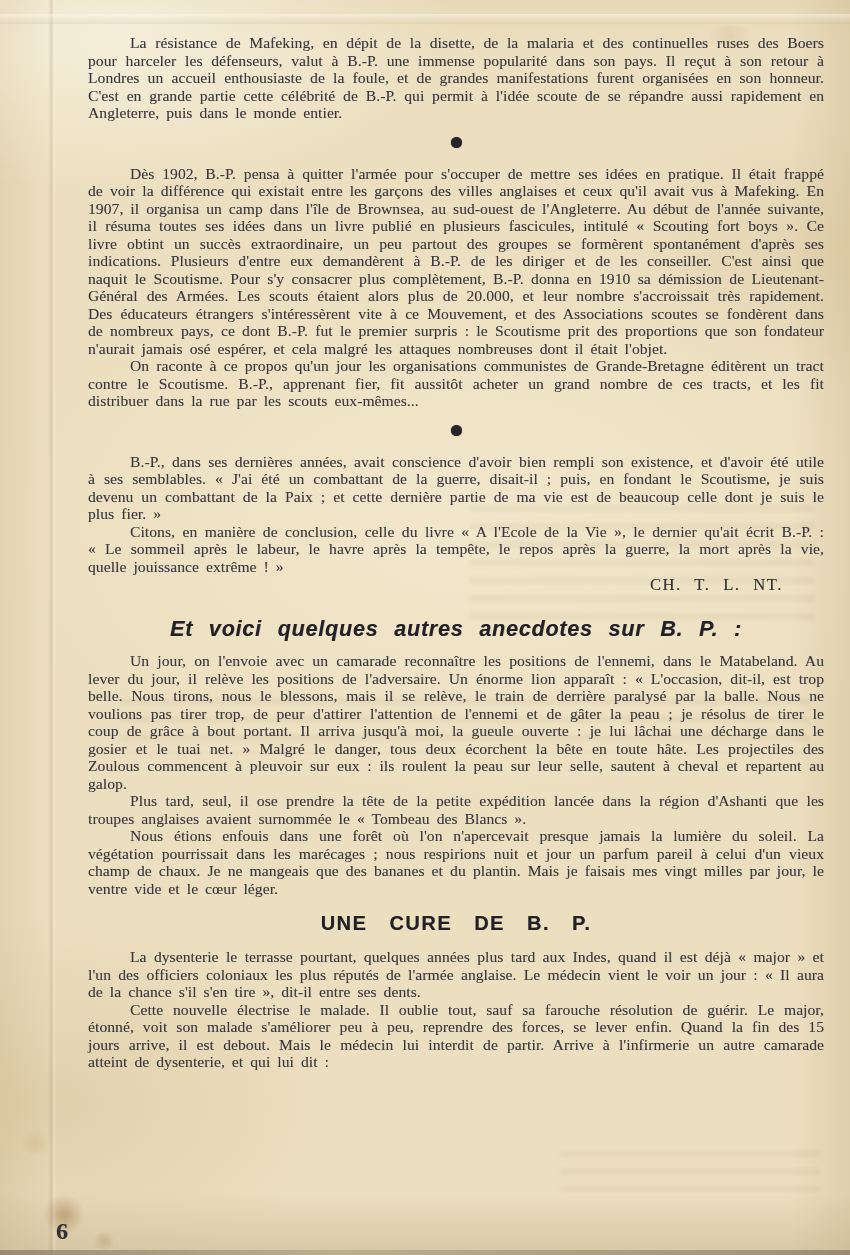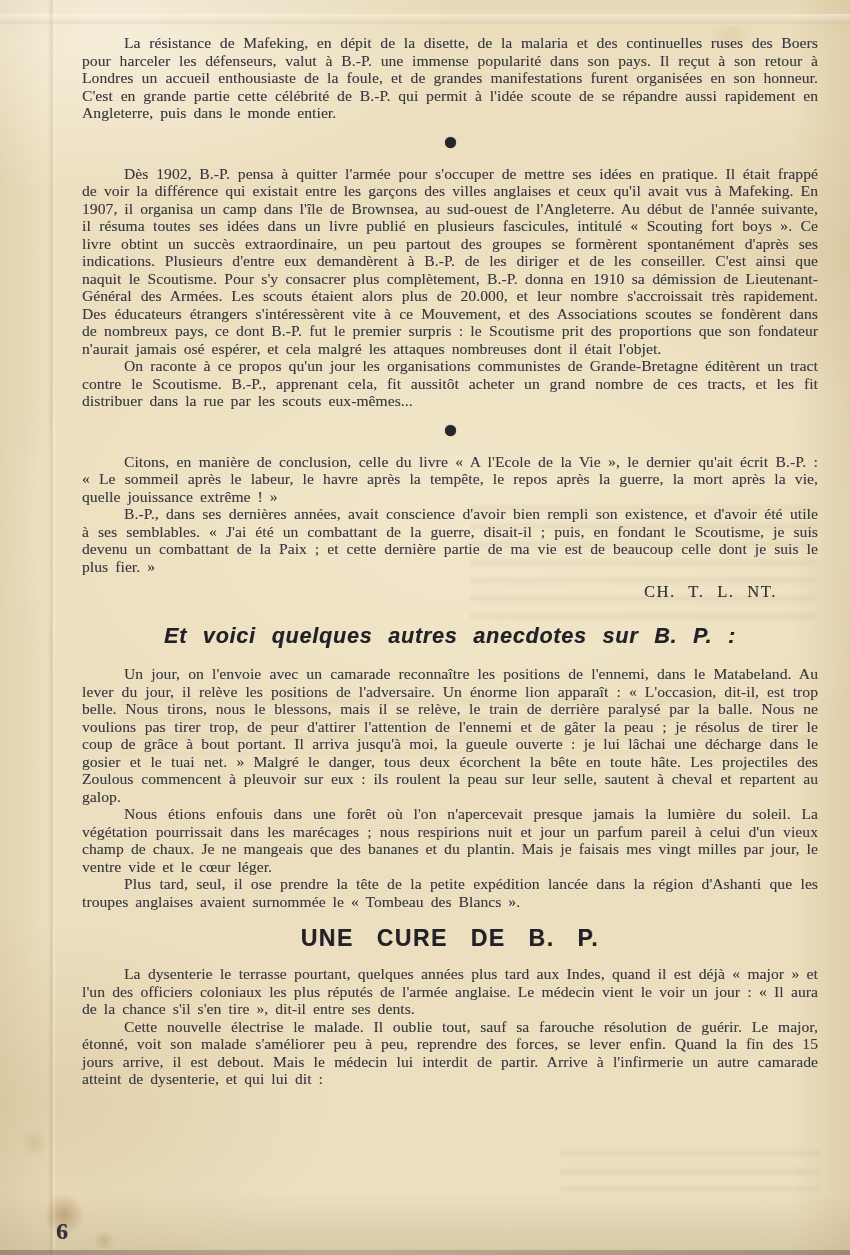--- a/index.html
+++ b/index.html
@@ -46,61 +46,60 @@
   .stain-1 { left: 44px; top: 1192px; width: 40px; height: 46px;
     background: radial-gradient(circle, rgba(138,94,40,0.38), rgba(138,94,40,0) 68%); }
   .stain-2 { left: 92px; top: 1232px; width: 24px; height: 18px;
     background: radial-gradient(circle, rgba(138,94,40,0.22), rgba(138,94,40,0) 70%); }
   .stain-3 { left: 20px; top: 1130px; width: 30px; height: 26px;
     background: radial-gradient(circle, rgba(150,110,55,0.14), rgba(150,110,55,0) 70%); }
   .stain-4 { left: 700px; top: 26px; width: 60px; height: 20px;
     background: radial-gradient(circle, rgba(150,110,55,0.10), rgba(150,110,55,0) 70%); }
 
   
-  .content { position: absolute; left: 82px; top: 34px; width: 736px; }
+  .content { position: absolute; left: 88px; top: 34px; width: 736px; }
   .para {
     text-align: justify;
     text-indent: 42px;
     font-size: 15.5px;
     line-height: 17.5px;
     word-spacing: 3px;
     letter-spacing: 0.1px;
     text-shadow: 0.3px 0.3px 0.5px rgba(57,56,64,0.35);
   }
   .dot-divider {
     width: 11px; height: 11px; border-radius: 50%;
     background: #26252c; margin: 15px auto 17px auto;
     box-shadow: 0 0 1px rgba(38,37,44,0.8);
   }
   .signature {
     text-align: right;
     padding-right: 41px;
-    margin-top: 7px;
     font-size: 16.5px;
     letter-spacing: 1.6px;
     word-spacing: 7px;
     color: #34333b;
     text-shadow: 0.3px 0.3px 0.5px rgba(52,51,59,0.4);
   }
   .heading-anecdotes {
     font-family: "Liberation Sans", "DejaVu Sans", sans-serif;
     font-style: italic;
     font-weight: bold;
     font-size: 21.5px;
     text-align: center;
     letter-spacing: 0.8px;
     word-spacing: 9px;
     color: #222127;
-    margin: 22px 0 16px 0;
+    margin: 22px 0 10px 0;
     text-shadow: 0.4px 0.4px 0.6px rgba(34,33,39,0.45);
   }
   .heading-cure {
     font-family: "Liberation Sans", "DejaVu Sans", sans-serif;
     font-weight: bold;
-    font-size: 23px;
+    font-size: 20px;
     text-align: center;
     letter-spacing: 1.5px;
     word-spacing: 15px;
     color: #222127;
     margin: 15px 0 13px 0;
     text-shadow: 0.4px 0.4px 0.6px rgba(34,33,39,0.45);
   }
   .page-number {
     position: absolute; left: 56px; top: 1218px;
     font-size: 24px; font-weight: bold; color: #33323a;
@@ -124,36 +123,36 @@
   <div class="stain stain-4"></div>
 
   <div class="content">
 
     <section>
       <p class="para">La résistance de Mafeking, en dépit de la disette, de la malaria et des continuelles ruses des Boers pour harceler les défenseurs, valut à B.-P. une immense popularité dans son pays. Il reçut à son retour à Londres un accueil enthousiaste de la foule, et de grandes manifestations furent organisées en son honneur. C'est en grande partie cette célébrité de B.-P. qui permit à l'idée scoute de se répandre aussi rapidement en Angleterre, puis dans le monde entier.</p>
 
       <div class="dot-divider"></div>
 
       <p class="para">Dès 1902, B.-P. pensa à quitter l'armée pour s'occuper de mettre ses idées en pratique. Il était frappé de voir la différence qui existait entre les garçons des villes anglaises et ceux qu'il avait vus à Mafeking. En 1907, il organisa un camp dans l'île de Brownsea, au sud-ouest de l'Angleterre. Au début de l'année suivante, il résuma toutes ses idées dans un livre publié en plusieurs fascicules, intitulé « Scouting fort boys ». Ce livre obtint un succès extraordinaire, un peu partout des groupes se formèrent spontanément d'après ses indications. Plusieurs d'entre eux demandèrent à B.-P. de les diriger et de les conseiller. C'est ainsi que naquit le Scoutisme. Pour s'y consacrer plus complètement, B.-P. donna en 1910 sa démission de Lieutenant-Général des Armées. Les scouts étaient alors plus de 20.000, et leur nombre s'accroissait très rapidement. Des éducateurs étrangers s'intéressèrent vite à ce Mouvement, et des Associations scoutes se fondèrent dans de nombreux pays, ce dont B.-P. fut le premier surpris : le Scoutisme prit des proportions que son fondateur n'aurait jamais osé espérer, et cela malgré les attaques nombreuses dont il était l'objet.</p>
-      <p class="para">On raconte à ce propos qu'un jour les organisations communistes de Grande-Bretagne éditèrent un tract contre le Scoutisme. B.-P., apprenant cela, fit aussitôt acheter un grand nombre de ces tracts, et les fit distribuer dans la rue par les scouts eux-mêmes...</p>
+      <p class="para">On raconte à ce propos qu'un jour les organisations communistes de Grande-Bretagne éditèrent un tract contre le Scoutisme. B.-P., apprenant fier, fit aussitôt acheter un grand nombre de ces tracts, et les fit distribuer dans la rue par les scouts eux-mêmes...</p>
 
       <div class="dot-divider"></div>
 
+      <p class="para">B.-P., dans ses dernières années, avait conscience d'avoir bien rempli son existence, et d'avoir été utile à ses semblables. « J'ai été un combattant de la guerre, disait-il ; puis, en fondant le Scoutisme, je suis devenu un combattant de la Paix ; et cette dernière partie de ma vie est de beaucoup celle dont je suis le plus fier. »</p>
       <p class="para">Citons, en manière de conclusion, celle du livre « A l'Ecole de la Vie », le dernier qu'ait écrit B.-P. : « Le sommeil après le labeur, le havre après la tempête, le repos après la guerre, la mort après la vie, quelle jouissance extrême ! »</p>
-      <p class="para">B.-P., dans ses dernières années, avait conscience d'avoir bien rempli son existence, et d'avoir été utile à ses semblables. « J'ai été un combattant de la guerre, disait-il ; puis, en fondant le Scoutisme, je suis devenu un combattant de la Paix ; et cette dernière partie de ma vie est de beaucoup celle dont je suis le plus fier. »</p>
 
       <div class="signature">CH. T. L. NT.</div>
     </section>
 
     <section>
       <h2 class="heading-anecdotes">Et voici quelques autres anecdotes sur B. P. :</h2>
 
       <p class="para">Un jour, on l'envoie avec un camarade reconnaître les positions de l'ennemi, dans le Matabeland. Au lever du jour, il relève les positions de l'adversaire. Un énorme lion apparaît : « L'occasion, dit-il, est trop belle. Nous tirons, nous le blessons, mais il se relève, le train de derrière paralysé par la balle. Nous ne voulions pas tirer trop, de peur d'attirer l'attention de l'ennemi et de gâter la peau ; je résolus de tirer le coup de grâce à bout portant. Il arriva jusqu'à moi, la gueule ouverte : je lui lâchai une décharge dans le gosier et le tuai net. » Malgré le danger, tous deux écorchent la bête en toute hâte. Les projectiles des Zoulous commencent à pleuvoir sur eux : ils roulent la peau sur leur selle, sautent à cheval et repartent au galop.</p>
+      <p class="para">Plus tard, seul, il ose prendre la tête de la petite expédition lancée dans la région d'Ashanti que les troupes anglaises avaient surnommée le « Tombeau des Blancs ».</p>
       <p class="para">Nous étions enfouis dans une forêt où l'on n'apercevait presque jamais la lumière du soleil. La végétation pourrissait dans les marécages ; nous respirions nuit et jour un parfum pareil à celui d'un vieux champ de chaux. Je ne mangeais que des bananes et du plantin. Mais je faisais mes vingt milles par jour, le ventre vide et le cœur léger.</p>
-      <p class="para">Plus tard, seul, il ose prendre la tête de la petite expédition lancée dans la région d'Ashanti que les troupes anglaises avaient surnommée le « Tombeau des Blancs ».</p>
     </section>
 
     <section>
       <h3 class="heading-cure">UNE CURE DE B. P.</h3>
 
       <p class="para">La dysenterie le terrasse pourtant, quelques années plus tard aux Indes, quand il est déjà « major » et l'un des officiers coloniaux les plus réputés de l'armée anglaise. Le médecin vient le voir un jour : « Il aura de la chance s'il s'en tire », dit-il entre ses dents.</p>
       <p class="para">Cette nouvelle électrise le malade. Il oublie tout, sauf sa farouche résolution de guérir. Le major, étonné, voit son malade s'améliorer peu à peu, reprendre des forces, se lever enfin. Quand la fin des 15 jours arrive, il est debout. Mais le médecin lui interdit de partir. Arrive à l'infirmerie un autre camarade atteint de dysenterie, et qui lui dit :</p>
     </section>
 
   </div>

